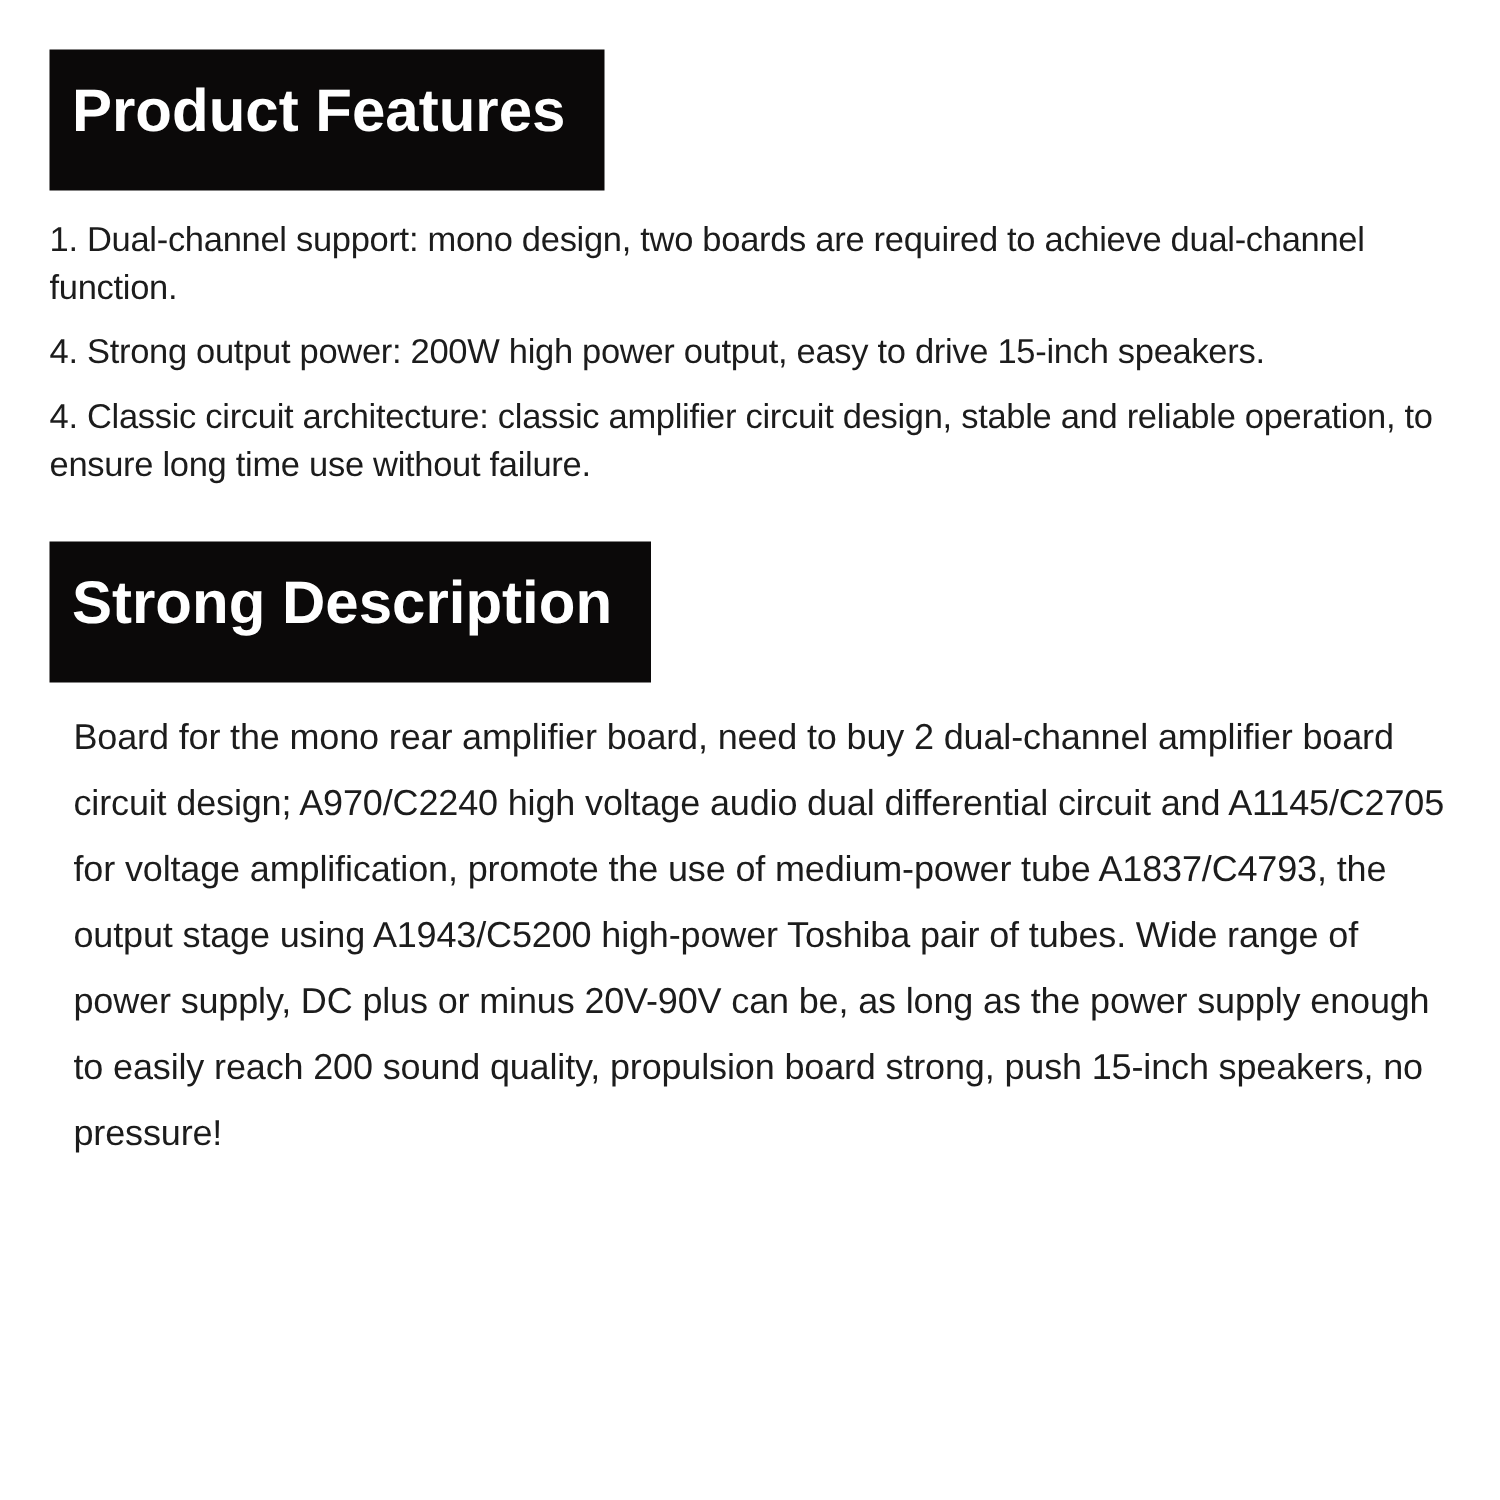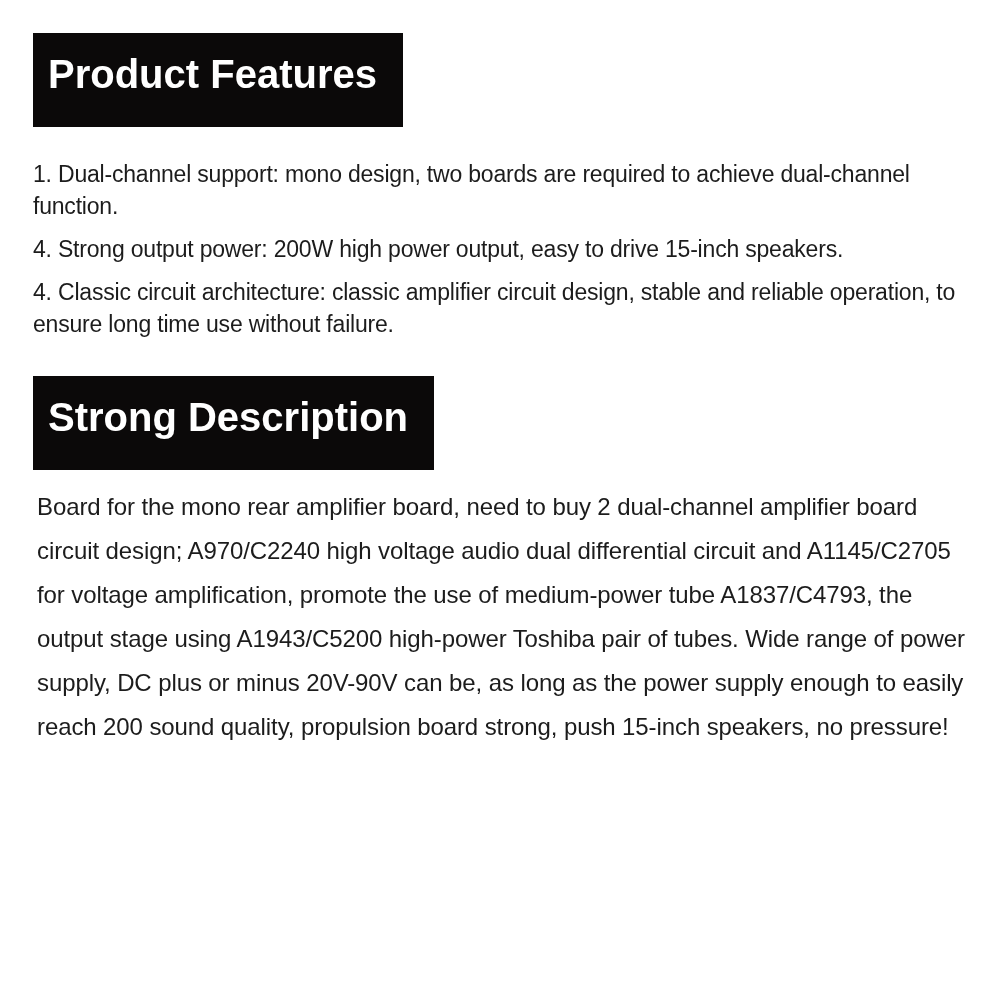--- a/index.html
+++ b/index.html
@@ -23,35 +23,35 @@
     display: inline-block;
     background: #0b0909;
     color: #ffffff;
     font-weight: 700;
     font-size: 40px;
     line-height: 44px;
     padding: 19px 26px 31px 15px;
     letter-spacing: 0px;
   }
   .features-list {
-    margin-top: 31px;
+    margin-top: 16px;
     max-width: 935px;
   }
   .feature-item {
     font-size: 23px;
     line-height: 32px;
     letter-spacing: -0.2px;
     margin: 0 0 11px 0;
     color: #1c1c1c;
   }
   .description-section {
     margin-top: 36px;
   }
   .description-text {
-    margin: 15px 0 0 4px;
+    margin: 15px 0 0 16px;
     max-width: 958px;
     font-size: 24px;
     line-height: 44px;
     letter-spacing: -0.1px;
     color: #1c1c1c;
   }
 </style>
 </head>
 <body>
 

